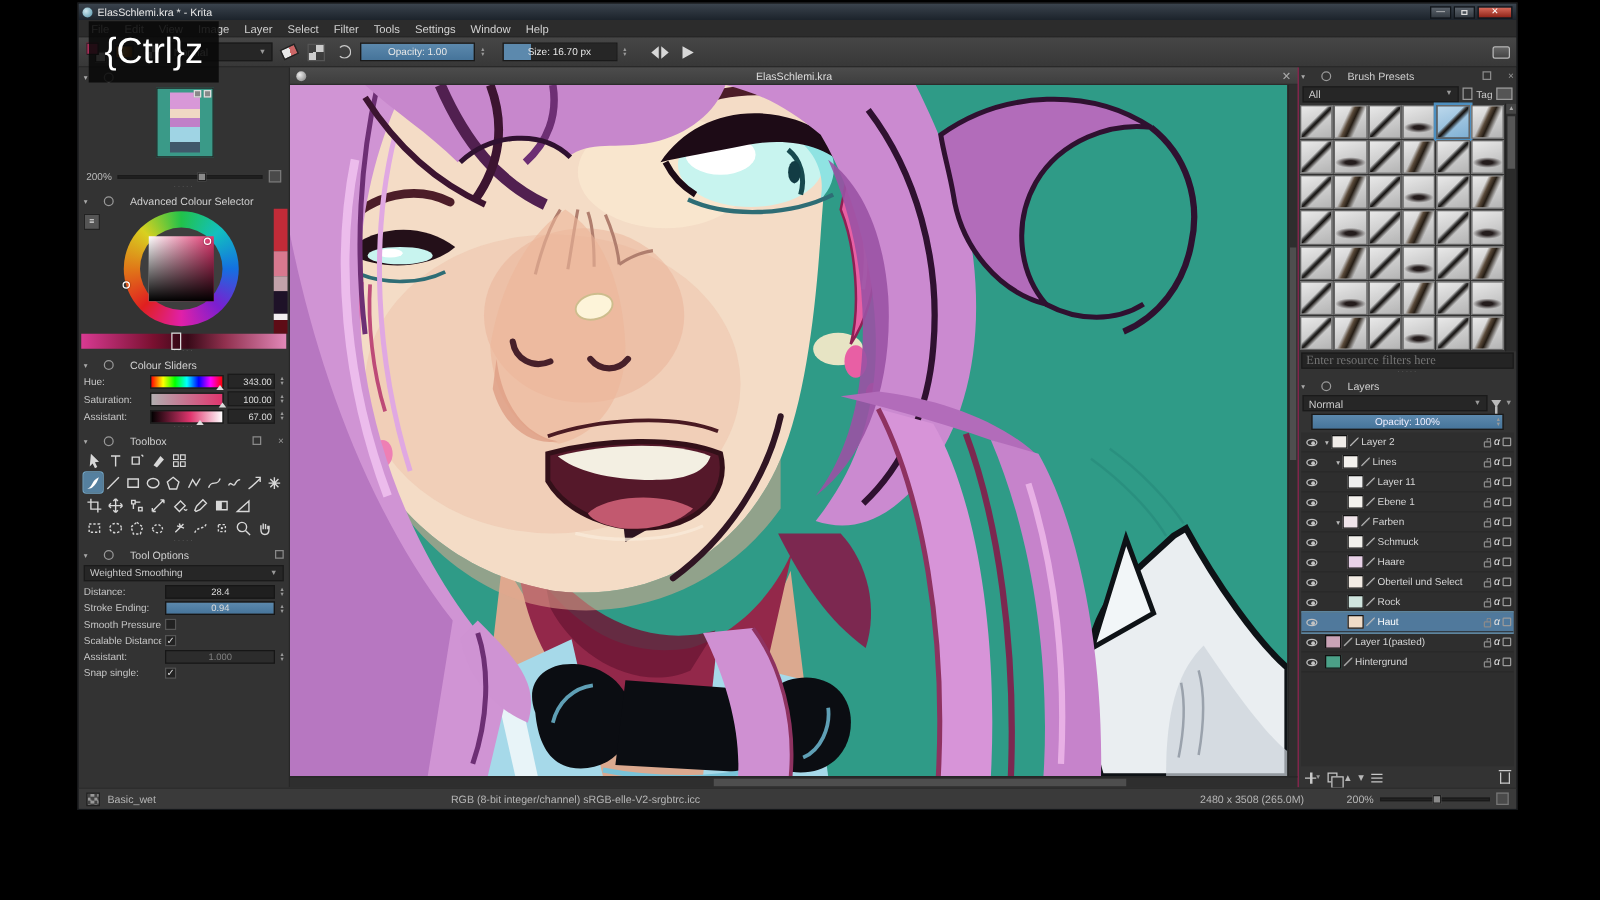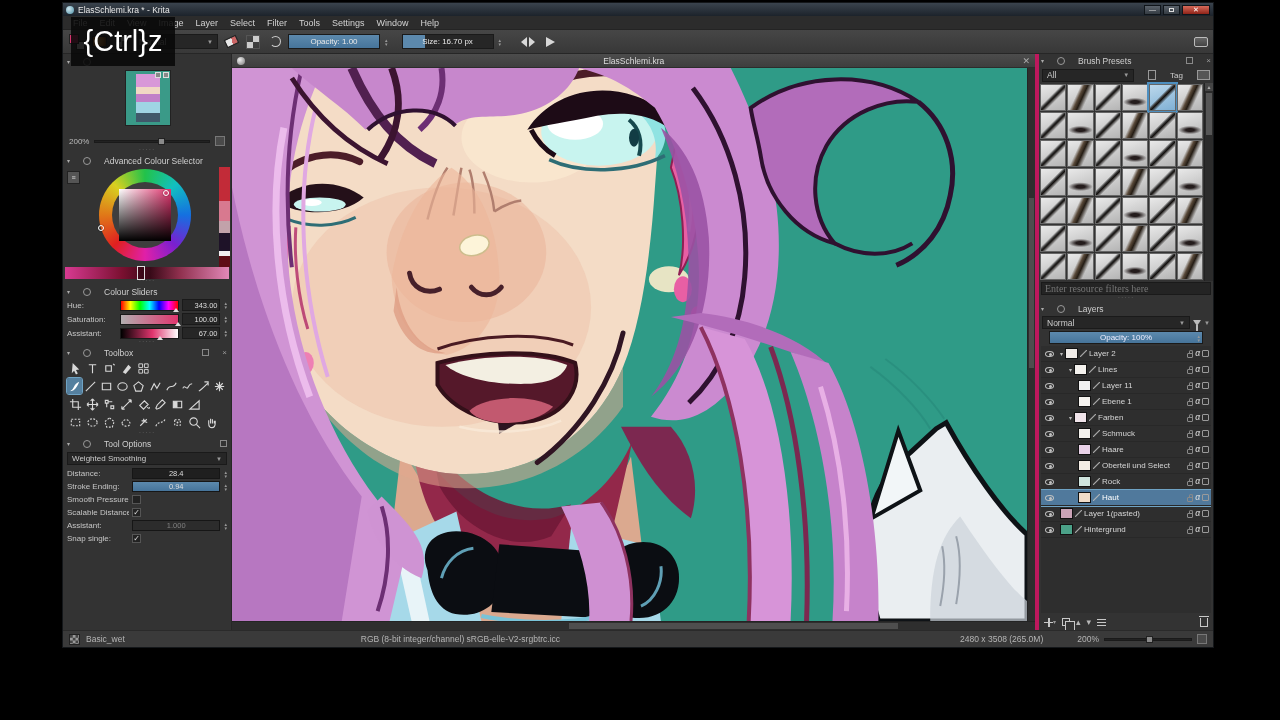--- a/index.html
+++ b/index.html
@@ -36,21 +36,21 @@
 .mirror{width:14px;height:10px;position:relative}
 .mirror:before,.mirror:after{content:"";position:absolute;top:0;border-style:solid}
 .mirror:before{left:0;border-width:5px 6px 5px 0;border-color:transparent #d8d8d8 transparent transparent}
 .mirror:after{right:0;border-width:5px 0 5px 6px;border-color:transparent transparent transparent #d8d8d8}
 .flagicon{width:0;height:0;border-style:solid;border-width:5px 0 5px 9px;border-color:transparent transparent transparent #d8d8d8}
 .wsbtn{width:14px;height:10px;border:1px solid #bbb;border-radius:2px;background:linear-gradient(#666,#444);margin-left:auto}
 
 .main{flex:1;display:flex;min-height:0}
 .dock-left{width:168px;flex:none;display:flex;flex-direction:column;background:#333;padding:1px 2px;overflow:hidden}
 .dock-right{width:174px;flex:none;display:flex;flex-direction:column;background:#333;overflow:hidden}
-.center{flex:1;display:flex;flex-direction:column;background:#3c3c3c;border-left:1px solid #272727;border-right:4px solid #be185d;min-width:0}
+.center{flex:1;display:flex;flex-direction:column;background:#3c3c3c;border-left:1px solid #272727;border-right:1px solid #be185d;min-width:0}
 .grip{height:6px;text-align:center;color:#5c5c5c;font-size:7px;line-height:4px;letter-spacing:1px;flex:none}
 .dhead{height:13px;display:flex;align-items:center;gap:13px;padding:0 2px;font-size:8.5px;color:#cfcfcf;flex:none}
 .dhead .car{font-size:6px;color:#aaa}
 .dhead .cir{width:8px;height:8px;border:1px solid #999;border-radius:50%;flex:none}
 .dhead .ttl{flex:1;white-space:nowrap;overflow:hidden}
 .hbtn{width:7px;height:7px;border:1px solid #8a8a8a;flex:none}
 .hx{font-size:8px;color:#9a9a9a;line-height:1}
 
 .ov-body{height:66px;position:relative;flex:none}
 .ov-thumb{position:absolute;left:60px;top:2px;width:46px;height:56px;background:#3a9a88;border:1px solid #222}
@@ -89,21 +89,21 @@
 
 .to-select{height:13px;margin:2px 2px;background:#262626;border:1px solid #1a1a1a;display:flex;align-items:center;padding:0 4px;font-size:8px;color:#ccc}
 .to-select span:first-child{flex:1}
 .to-row{height:13px;display:flex;align-items:center;gap:3px;padding:0 2px;font-size:8px;color:#c6c6c6;flex:none}
 .to-label{width:62px;flex:none;white-space:nowrap;overflow:hidden}
 .to-field{flex:1;height:11px;background:#1f1f1f;border:1px solid #161616;display:flex;align-items:center;justify-content:center;font-size:7.5px;color:#ddd}
 .to-field.blue{background:linear-gradient(#5c89ad,#46749a)}
 .to-field.dis{color:#808080;background:#2c2c2c}
 .cb{width:9px;height:9px;background:#222;border:1px solid #555;display:flex;align-items:center;justify-content:center;font-size:8px;color:#ddd;line-height:1}
 
-.bp-filter{height:16px;display:flex;align-items:center;gap:14px;padding:0 3px;flex:none;font-size:8px}
+.bp-filter{height:16px;display:flex;align-items:center;gap:3px;padding:0 3px;flex:none;font-size:8px}
 .bp-filter .select{flex:1;height:13px}
 .tagbox{width:8px;height:10px;border:1px solid #999}
 .disp{width:13px;height:10px;border:1px solid #999;background:#555}
 .bp-wrap{display:flex;flex:none}
 .bp-grid{flex:1;display:grid;grid-template-columns:repeat(6,1fr);gap:1px;padding:1px 1px;height:198px}
 .bcell{background:linear-gradient(160deg,#e9e9e9,#b4b4b4),#ccc;border:1px solid #666;position:relative;overflow:hidden}
 .bcell:after{content:"";position:absolute;inset:0;background:linear-gradient(135deg,transparent 42%,#3c3c3c 48%,#14110f 52%,transparent 62%)}
 .bcell.v1:after{background:linear-gradient(115deg,transparent 35%,#5a4a3a 45%,#241c14 55%,transparent 70%)}
 .bcell.v2:after{background:radial-gradient(ellipse 70% 24% at 50% 68%,#241c1c 25%,transparent 70%)}
 .bcell.sel{outline:2px solid #4d8fc0;background:linear-gradient(160deg,#bcd8ec,#7fb0d4)}

